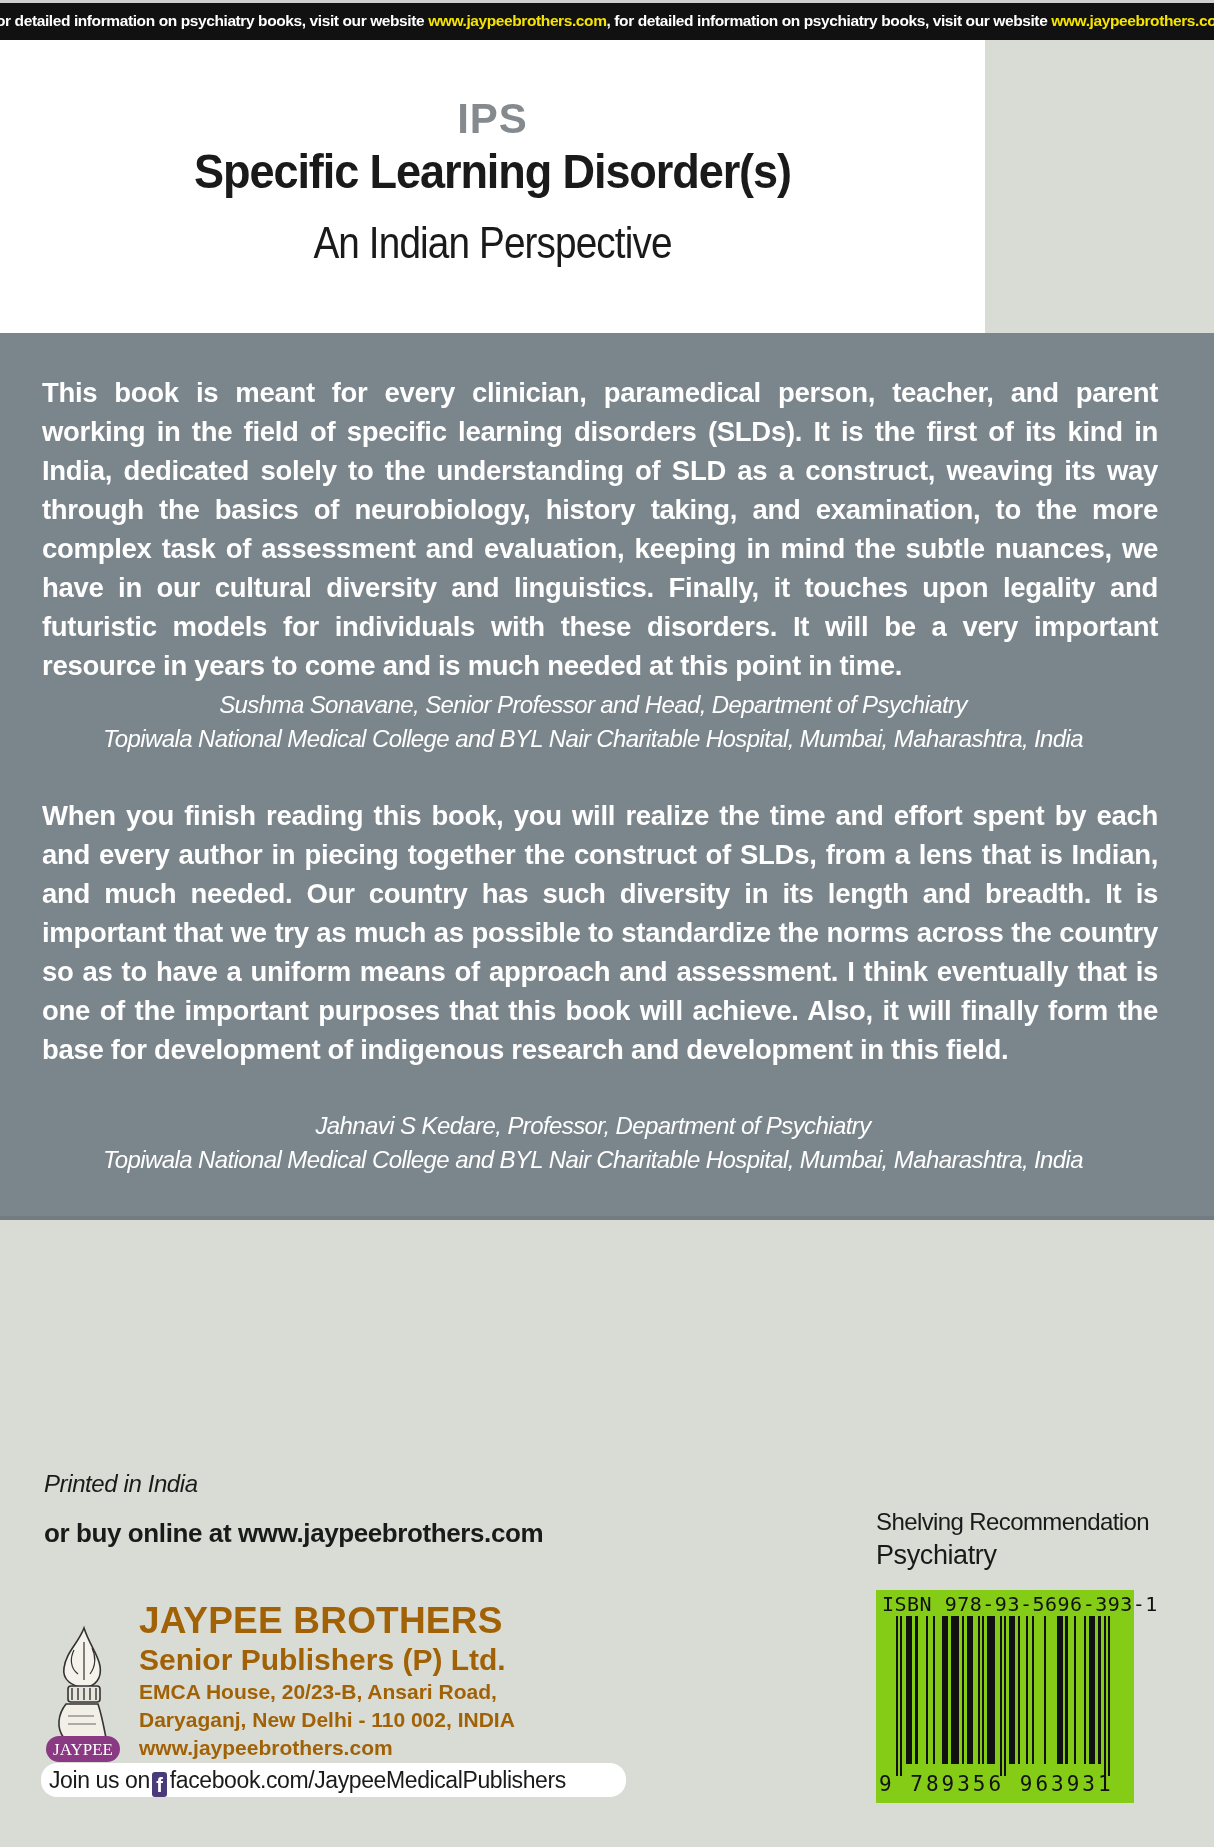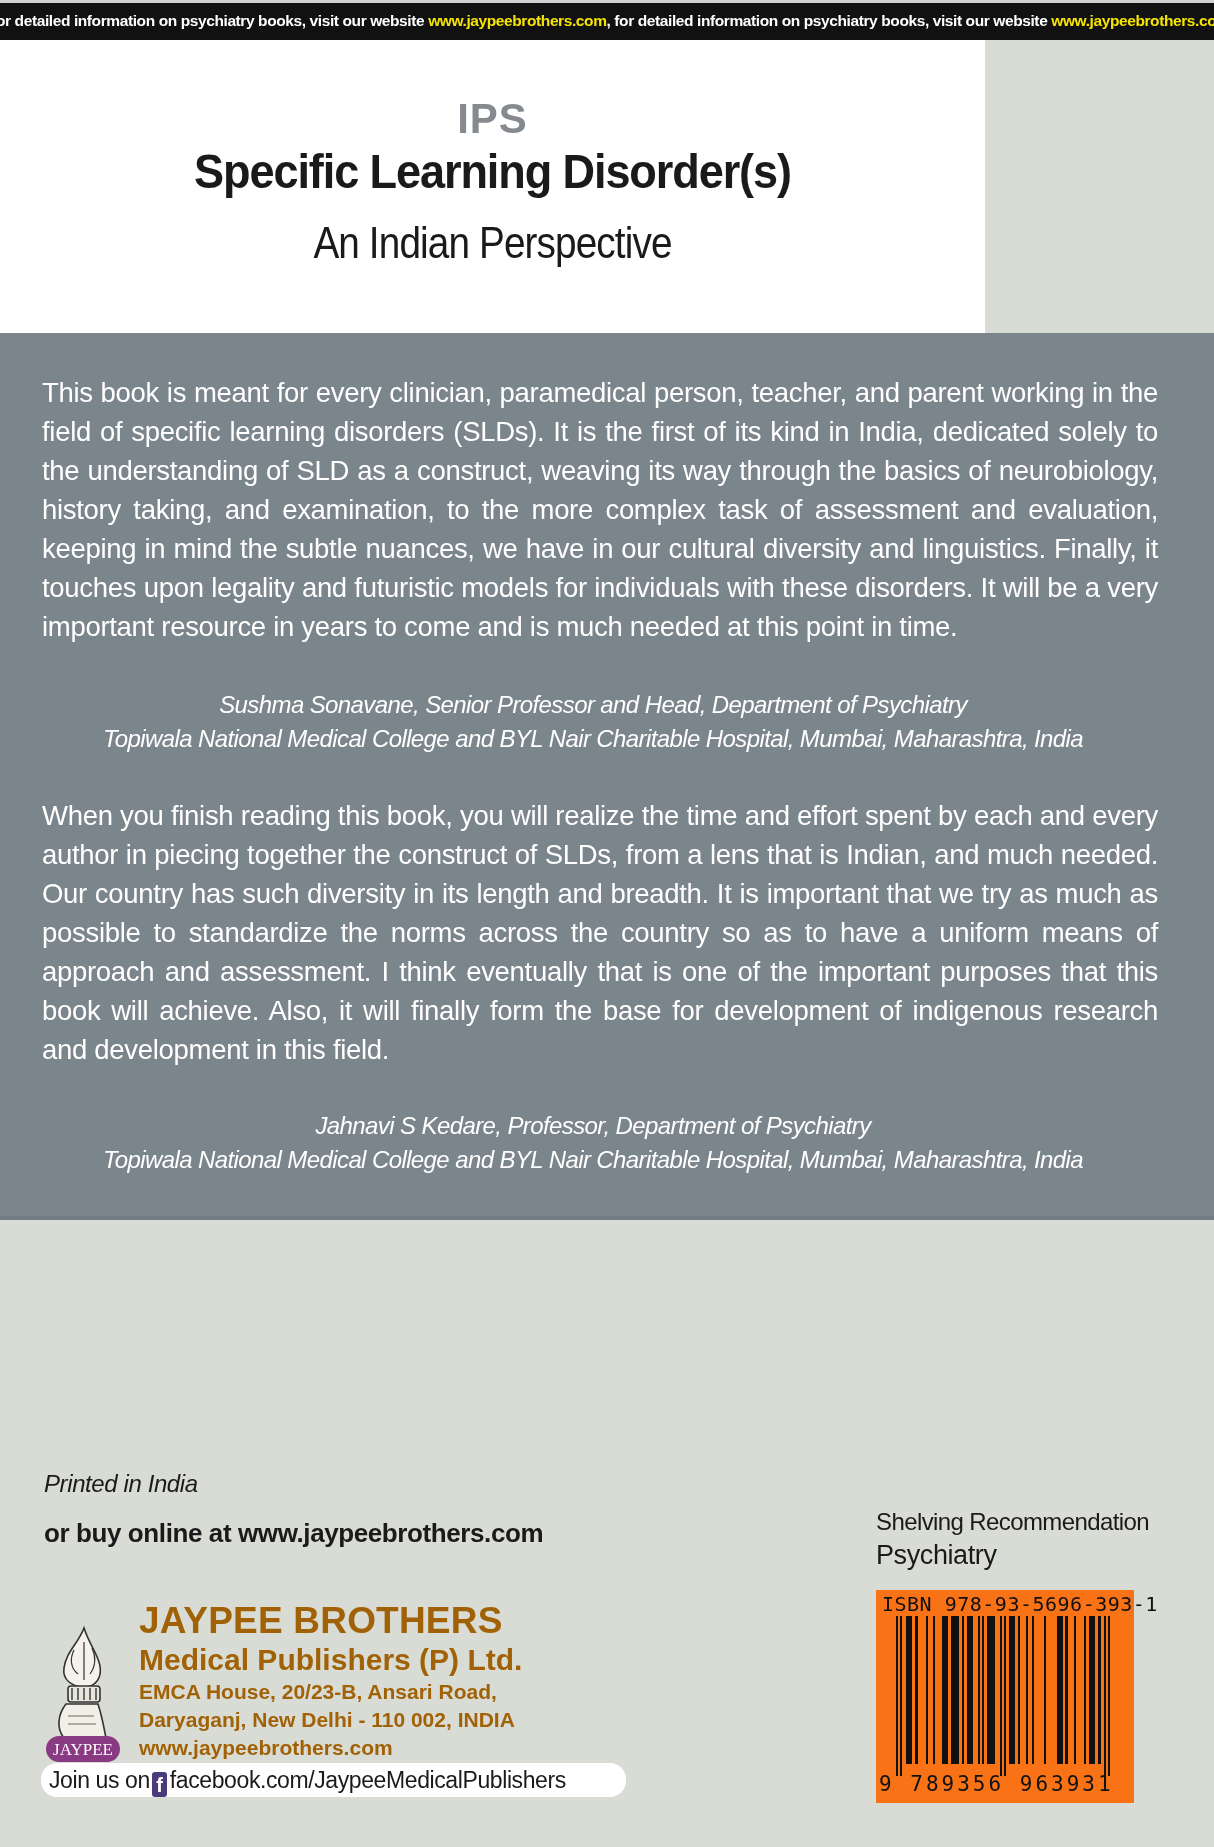--- a/index.html
+++ b/index.html
@@ -37,21 +37,21 @@
   }
   .blurb {
     position:absolute; left:0; top:333px; width:1214px; height:887px;
     background:#7b858c;
     border-bottom:4px solid #737c82;
     box-sizing:border-box;
   }
   .para {
     position:absolute; left:42px; width:1116px;
     color:#ffffff; font-size:27.5px; line-height:39px;
-    text-align:justify; letter-spacing:-0.3px;
+    text-align:justify; letter-spacing:-0.3px;font-weight:bold;
   }
   .p1 { top:40px; }
   .p2 { top:463px; }
   .attrib {
     position:absolute; right:56px; width:1130px;
     color:#ffffff; font-style:italic; font-size:24px; line-height:34px;
     text-align:center; letter-spacing:-0.6px;
   }
   .a1 { top:355px; }
   .a2 { top:776px; }
@@ -83,21 +83,21 @@
   .fb-icon {
     display:inline-block; width:15px; height:25px; background:#4a3a7a;
     border-radius:3px; color:#fff; font-weight:bold; font-size:20px;
     line-height:26px; text-align:center; vertical-align:-4px; margin:0 3px 0 2px;
   }
   .shelf { position:absolute; left:876px; top:1508px; color:#1a1a1a; }
   .shelf-label { font-size:24px; letter-spacing:-0.6px; }
   .shelf-value { font-size:27px; font-weight:normal; margin-top:4px; letter-spacing:-0.4px; }
   .isbn-box {
     position:absolute; left:876px; top:1590px; width:258px; height:213px;
-    background:#f97316;
+    background:#84cc16;
   }
   .isbn-text {
     position:absolute; left:6px; top:2px; font-family:"DejaVu Sans Mono", monospace;
     font-size:20px; color:#111; letter-spacing:0.5px; white-space:nowrap;
   }
   .bars { position:absolute; left:20px; top:26px; width:215px; height:160px; }
   .isbn-num {
     position:absolute; left:3px; top:182px; font-family:"DejaVu Sans Mono", monospace;
     font-size:21px; color:#111; letter-spacing:3px; white-space:nowrap;
   }
@@ -144,21 +144,21 @@
       <path d="M28 64 L28 76 M34 64 L34 76 M40 64 L40 76 M46 64 L46 76 M52 64 L52 76" stroke="#333" stroke-width="1.4"></path>
       <path d="M22 80 C14 90 12 104 20 114 L62 114 C60 104 58 92 54 80 Z" fill="#f1efe6" stroke="#333" stroke-width="1.6"></path>
       <path d="M24 92 L50 92 M24 100 L52 100" stroke="#666" stroke-width="1"></path>
       <rect x="2" y="112" width="74" height="26" rx="13" fill="#8a3a82"></rect>
       <text x="39" y="131" text-anchor="middle" fill="#ffffff" font-family="Liberation Serif, serif" font-size="17">JAYPEE</text>
     </svg>
   </div>
 
   <div class="pub">
     <div class="pub-name">JAYPEE BROTHERS</div>
-    <div class="pub-sub">Medical Publishers (P) Ltd.</div>
+    <div class="pub-sub">Senior Publishers (P) Ltd.</div>
     <div class="pub-addr">EMCA House, 20/23-B, Ansari Road,</div>
     <div class="pub-addr">Daryaganj, New Delhi - 110 002, INDIA</div>
     <div class="pub-addr">www.jaypeebrothers.com</div>
   </div>
 
   <div class="fb">
     <span>Join us on</span><span class="fb-icon">f</span><span>facebook.com/JaypeeMedicalPublishers</span>
   </div>
 </div>
 

